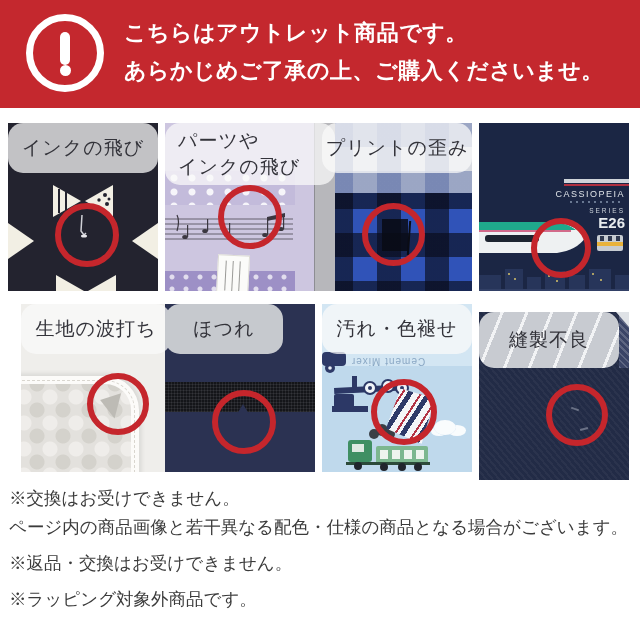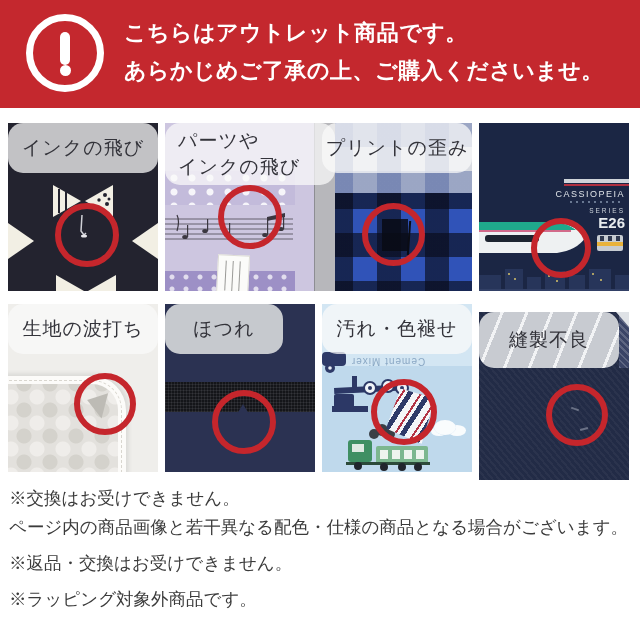--- a/index.html
+++ b/index.html
@@ -13,21 +13,21 @@
   .alert-icon .bar{position:absolute;left:50%;top:11px;width:10px;height:33px;margin-left:-5px;
                    background:#ffffff;border-radius:5px;}
   .alert-icon .dot{position:absolute;left:50%;bottom:9px;width:11px;height:11px;margin-left:-5.5px;
                    background:#ffffff;border-radius:50%;}
   .header-text{position:absolute;left:124px;top:14px;color:#ffffff;font-weight:bold;
                font-size:22px;line-height:38px;letter-spacing:.5px;white-space:nowrap;}
 
   
   .tile{position:absolute;width:150px;height:168px;overflow:hidden;}
   .t1{left:8px;top:123px;}  .t2{left:165px;top:123px;}  .t3{left:322px;top:123px;}  .t4{left:479px;top:123px;}
-  .t5{left:8px;top:304px;}  .t6{left:165px;top:304px;}  .t7{left:322px;top:304px;}  .t8{left:479px;top:312px;}
+  .t5{left:21px;top:304px;}  .t6{left:165px;top:304px;}  .t7{left:322px;top:304px;}  .t8{left:479px;top:312px;}
 
   .band{position:absolute;left:0;top:0;width:100%;height:50px;background:rgba(250,250,250,.74);
         color:#33333a;font-size:19px;line-height:50px;text-align:center;letter-spacing:1px;z-index:5;border-radius:15px;}
   .band.two{height:62px;line-height:26px;text-align:left;padding:5px 0 0 13px;box-sizing:border-box;}
   .band.solid{background:#c6c9ce;width:118px;}
   .band.striped{background:#c8cbd1;width:140px;height:56px;line-height:56px;
         background-image:repeating-linear-gradient(112deg,transparent 0 20px,#f2f3f5 20px 23px);}
 
   .circle{position:absolute;border:6px solid #c5262c;border-radius:50%;box-sizing:border-box;z-index:6;}
   .c1{left:47px;top:80px;width:64px;height:64px;}

